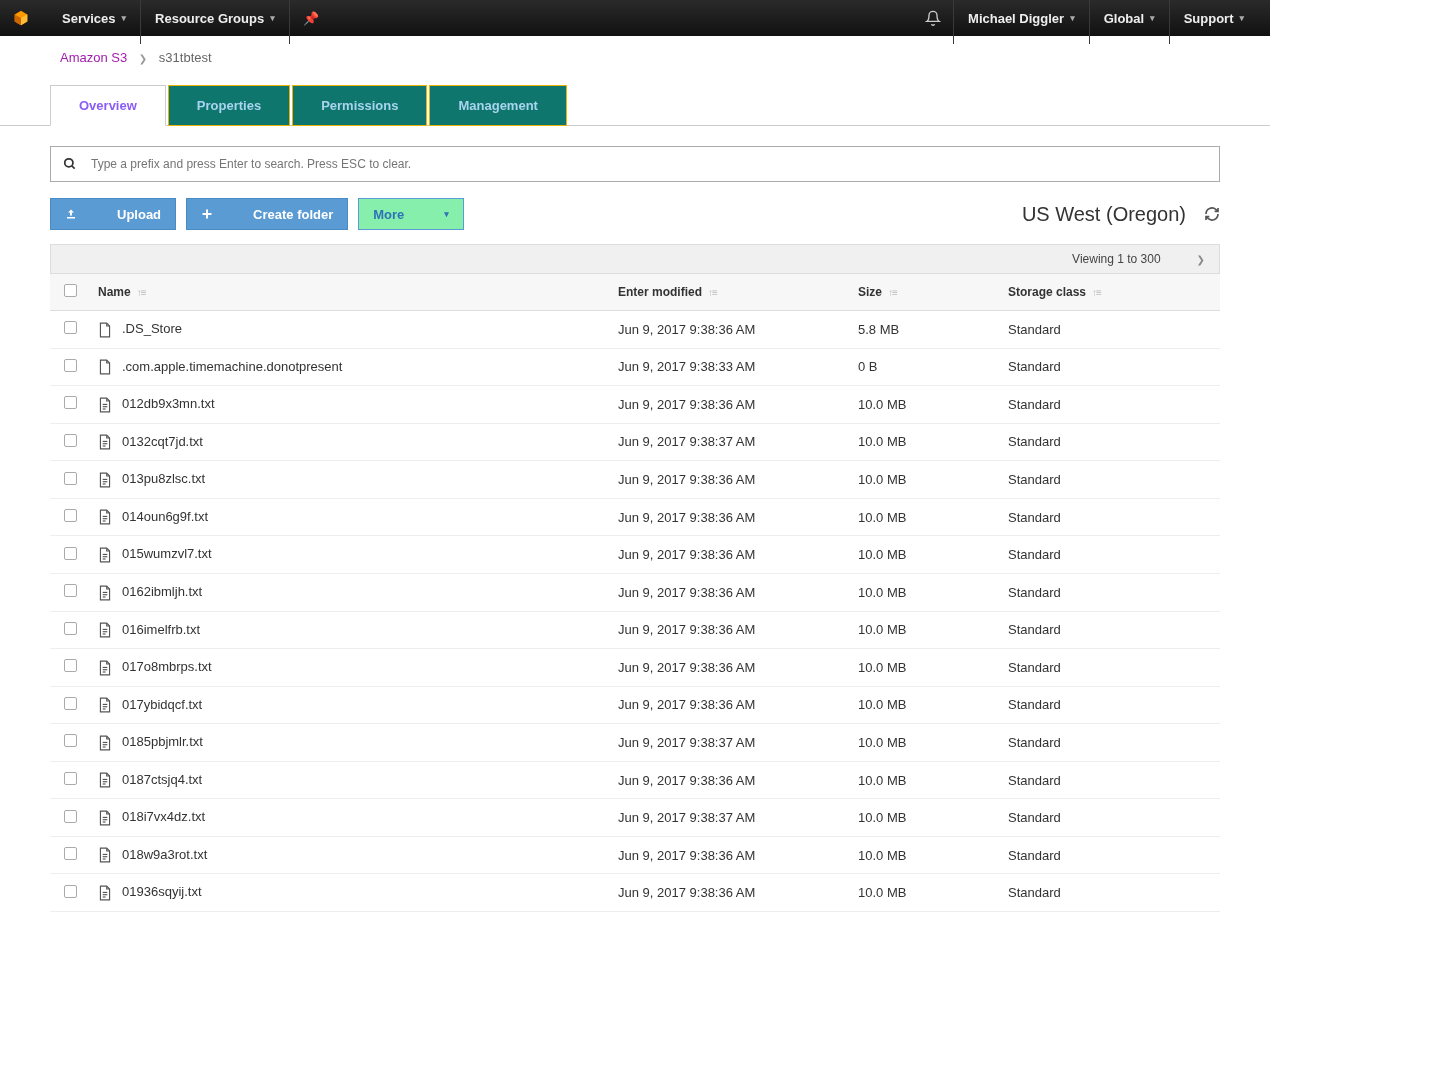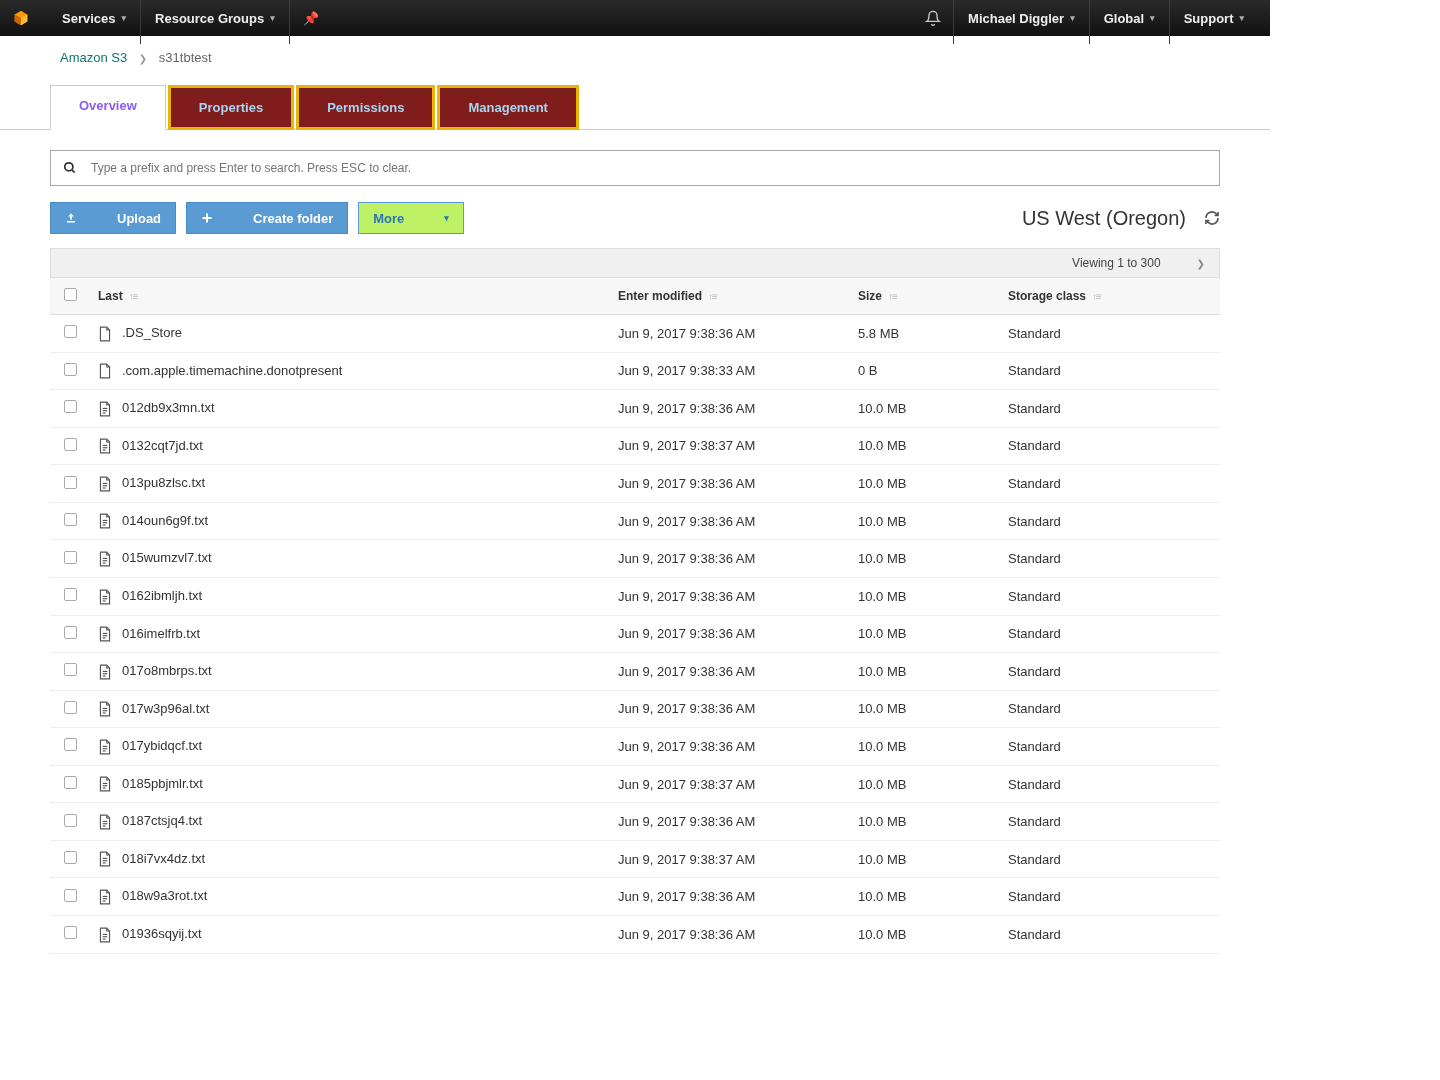--- a/index.html
+++ b/index.html
@@ -5,34 +5,34 @@
 * { margin:0; padding:0; box-sizing:border-box; font-family: -apple-system, "Helvetica Neue", Arial, sans-serif; }
 body { background:#fff; color:#333; font-size:13px; width:1270px; }
 .topbar { background:#232f3e; background:linear-gradient(#2a2a2a,#111); height:36px; display:flex; align-items:center; color:#fff; padding:0 12px; font-size:13px; }
 .topbar .logo { width:18px; height:18px; margin-right:18px; }
 .topbar .menu-item { display:flex; align-items:center; padding:17px 14px; height:52px; cursor:pointer; font-weight:600; color:#eee; border-left:1px solid #3a3a3a; }
 .topbar .menu-item:first-of-type{border-left:none;}
 .topbar .menu-item .chev { margin-left:6px; font-size:9px; color:#aaa; }
 .topbar .spacer { flex:1; }
 .topbar .bell { margin-right:12px; color:#ccc; }
 .breadcrumb { padding:14px 60px 10px; font-size:13px; color:#666; }
-.breadcrumb a { color:#0f766e; text-decoration:none; }
+.breadcrumb a { color:#a21caf; text-decoration:none; }
 .breadcrumb .sep { margin:0 8px; color:#999; font-size:10px; }
 .tabs { display:flex; margin:10px 0 0 50px; }
-.tab { padding:12px 28px; background:#7f1d1d; color:#a9d4ef; font-weight:700; font-size:13px; cursor:pointer; border:3px solid #eab308; margin-right:2px; }
+.tab { padding:12px 28px; background:#0f766e; color:#a9d4ef; font-weight:700; font-size:13px; cursor:pointer; border:1px solid #eab308; margin-right:2px; }
 .tab.active { background:#fff; color:#8b5cf6; border:1px solid #ccc; border-bottom:1px solid #fff; }
 .divider { border-bottom:1px solid #ccc; margin-top:-1px; }
 .content { padding:20px 50px; }
 .searchbox { display:flex; align-items:center; border:1px solid #aaa; height:36px; padding:0 12px; }
 .searchbox .sicon { color:#333; margin-right:14px; }
 .searchbox input { flex:1; border:none; outline:none; font-size:12px; color:#333; }
 .toolbar { display:flex; align-items:center; margin-top:16px; }
 .btn { display:inline-flex; align-items:center; height:32px; padding:0 14px; font-size:13px; font-weight:600; cursor:pointer; margin-right:10px;gap:32px; }
 .btn-blue { background:#5a9bd4; color:#fff; border:1px solid #4a8bc4; }
-.btn-outline { background:#bef264; color:#2e73b8; border:1px solid #5a9bd4; }
+.btn-outline { background:#86efac; color:#2e73b8; border:1px solid #5a9bd4; }
 .btn .bicon { margin-right:8px; }
 .toolbar .spacer { flex:1; }
 .region { font-size:20px; color:#333; margin-right:18px; }
 .refresh { color:#555; cursor:pointer; font-size:15px; }
 .viewing-bar { background:#f0f0f0; border:1px solid #ddd; height:30px; display:flex; align-items:center; justify-content:flex-end; padding:0 14px; margin-top:14px; font-size:12px; color:#444;gap:28px; }
 .viewing-bar .chev { margin-left:8px; color:#888; font-size:10px; }
 table { width:100%; border-collapse:collapse; }
 thead th { text-align:left; font-size:12px; font-weight:700; padding:10px 8px; background:#f7f7f7; border-bottom:1px solid #ddd; }
 thead .sorticon { color:#bbb; margin-left:6px; font-size:10px; letter-spacing:-1px; }
 tbody td { padding:10px 8px; border-bottom:1px solid #eee; font-size:13px; color:#333; }
@@ -149,21 +149,21 @@
 
   <div class="viewing-bar">
     <span>Viewing 1 to 300</span>
     <span class="chev">❯</span>
   </div>
 
   <table>
     <thead>
       <tr>
         <th class="col-chk"><span class="chk"></span></th>
-        <th class="col-name"><span>Last</span><span class="sorticon">↑≡</span></th>
+        <th class="col-name"><span>Name</span><span class="sorticon">↑≡</span></th>
         <th class="col-mod"><span>Enter modified</span><span class="sorticon">↑≡</span></th>
         <th class="col-size"><span>Size</span><span class="sorticon">↑≡</span></th>
         <th><span>Storage class</span><span class="sorticon">↑≡</span></th>
       </tr>
     </thead>
     <tbody id="tbody">
         <tr>
           <td class="col-chk"><span class="chk"></span></td>
           <td class="col-name"><span class="ficon"><svg width="14" height="16" viewBox="0 0 24 28" fill="none" stroke="#555" stroke-width="2">
                 <path d="M4 2h11l5 5v19H4z"></path>
@@ -288,33 +288,20 @@
           <td>Standard</td>
         </tr>
         <tr>
           <td class="col-chk"><span class="chk"></span></td>
           <td class="col-name"><span class="ficon"><svg width="14" height="16" viewBox="0 0 24 28" fill="none" stroke="#555" stroke-width="2">
                 <path d="M4 2h11l5 5v19H4z"></path>
                 <path d="M15 2v5h5"></path>
                 <line x1="8" y1="13" x2="16" y2="13"></line>
                 <line x1="8" y1="17" x2="16" y2="17"></line>
                 <line x1="8" y1="21" x2="13" y2="21"></line>
-              </svg></span><span>017w3p96al.txt</span></td>
-          <td class="col-mod">Jun 9, 2017 9:38:36 AM</td>
-          <td class="col-size">10.0 MB</td>
-          <td>Standard</td>
-        </tr>
-        <tr>
-          <td class="col-chk"><span class="chk"></span></td>
-          <td class="col-name"><span class="ficon"><svg width="14" height="16" viewBox="0 0 24 28" fill="none" stroke="#555" stroke-width="2">
-                <path d="M4 2h11l5 5v19H4z"></path>
-                <path d="M15 2v5h5"></path>
-                <line x1="8" y1="13" x2="16" y2="13"></line>
-                <line x1="8" y1="17" x2="16" y2="17"></line>
-                <line x1="8" y1="21" x2="13" y2="21"></line>
               </svg></span><span>017ybidqcf.txt</span></td>
           <td class="col-mod">Jun 9, 2017 9:38:36 AM</td>
           <td class="col-size">10.0 MB</td>
           <td>Standard</td>
         </tr>
         <tr>
           <td class="col-chk"><span class="chk"></span></td>
           <td class="col-name"><span class="ficon"><svg width="14" height="16" viewBox="0 0 24 28" fill="none" stroke="#555" stroke-width="2">
                 <path d="M4 2h11l5 5v19H4z"></path>
                 <path d="M15 2v5h5"></path>

